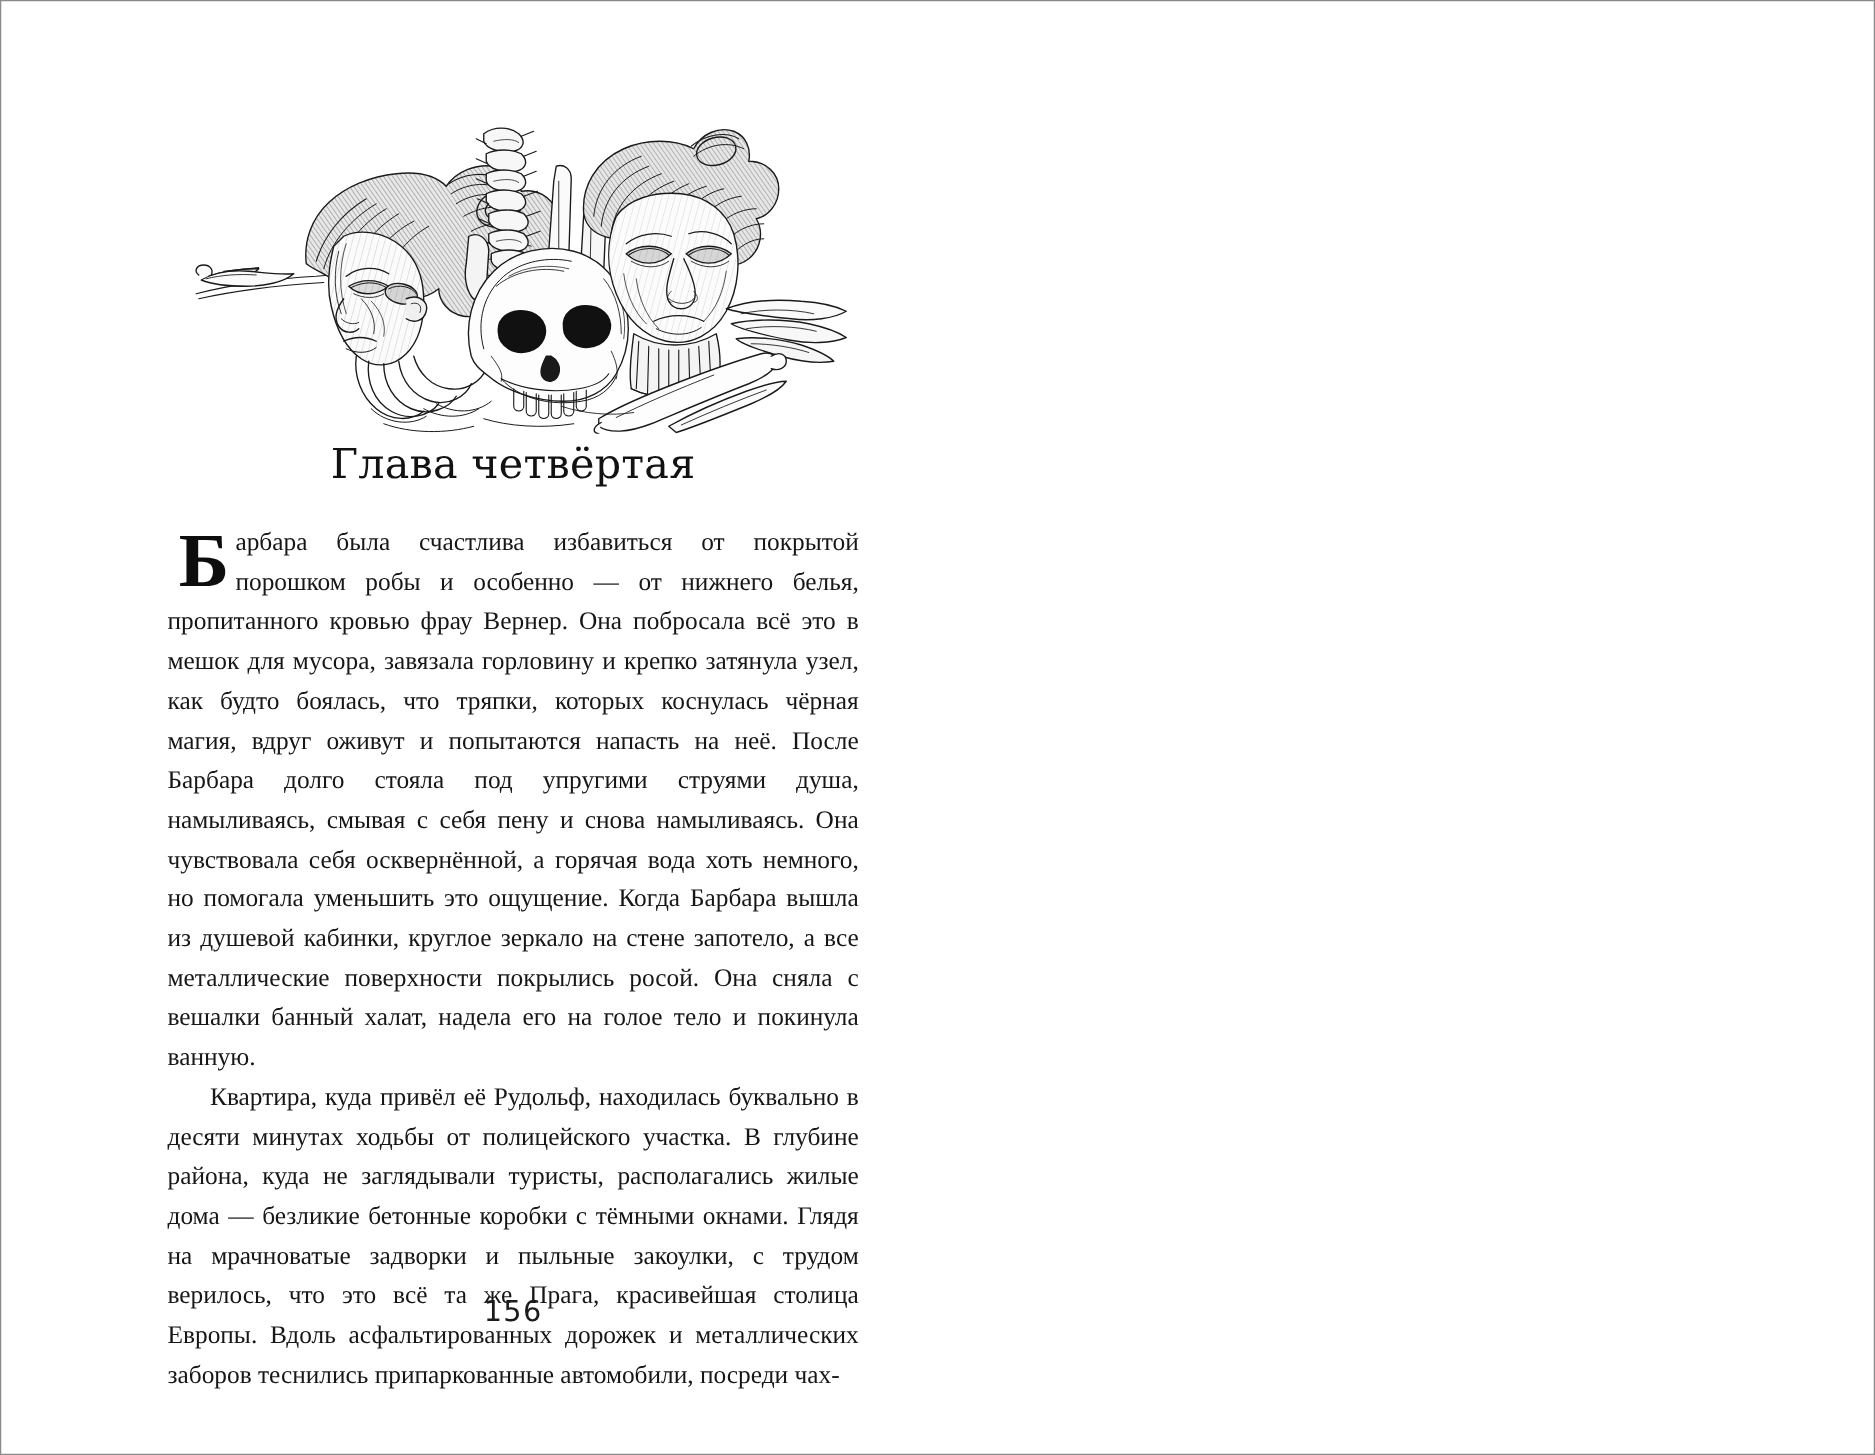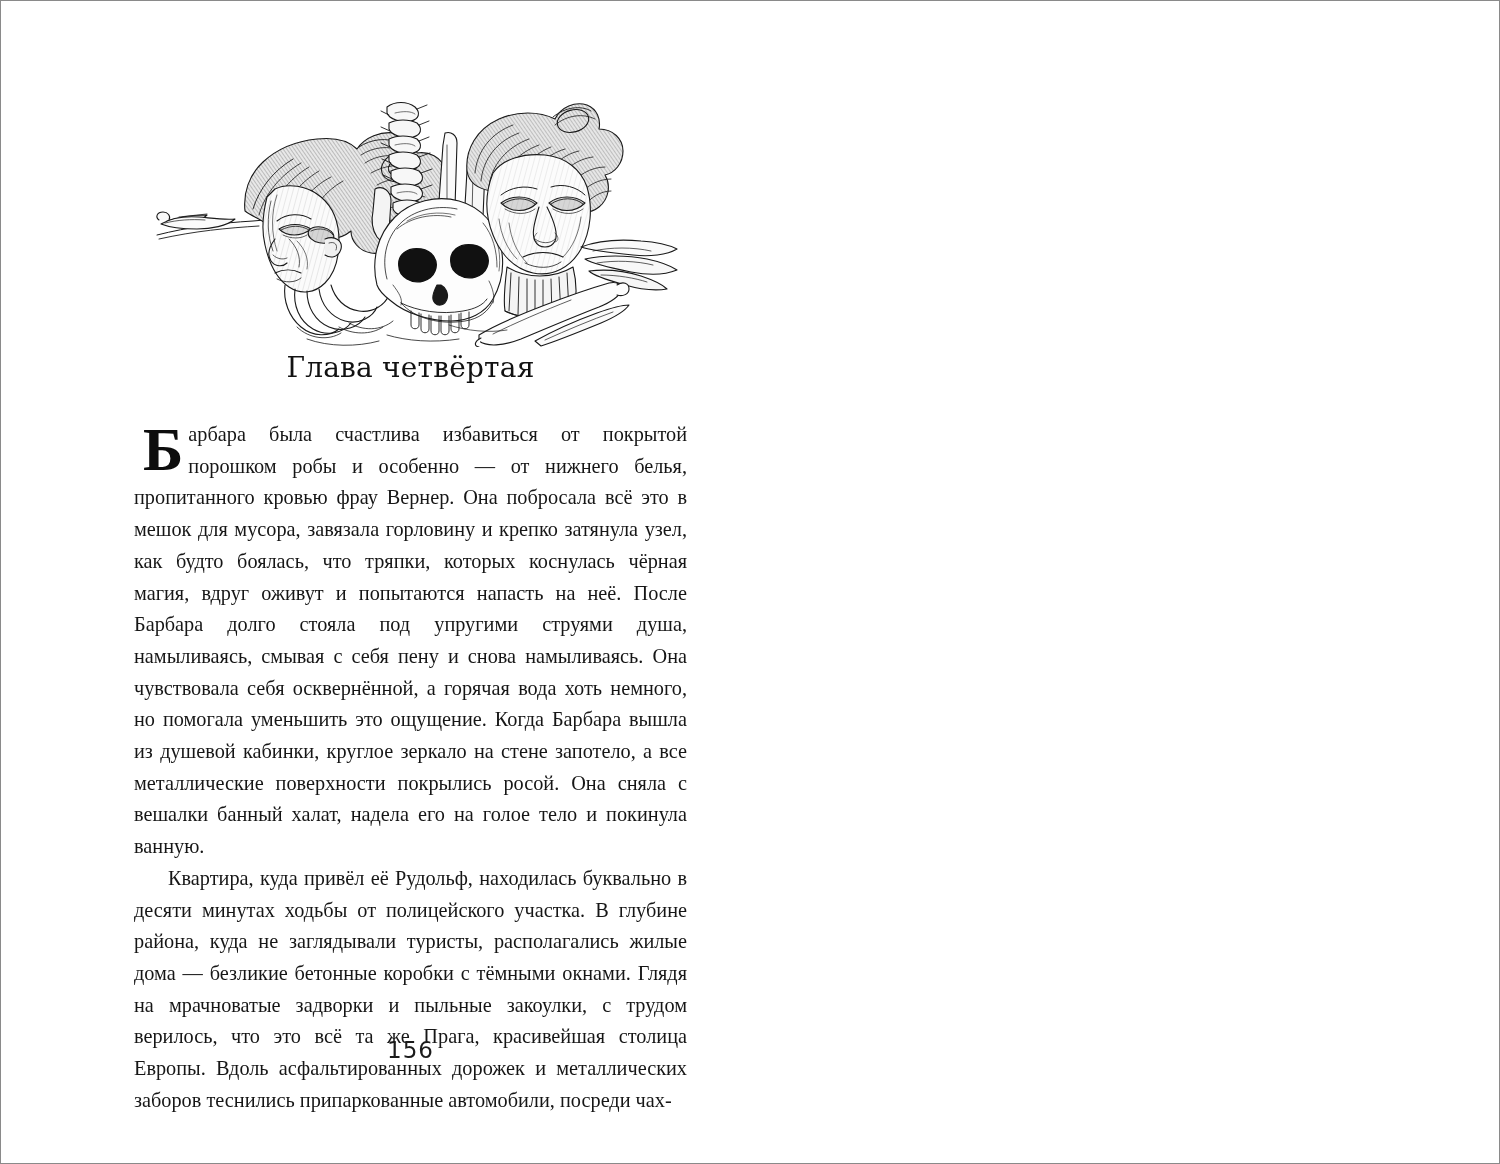--- a/index.html
+++ b/index.html
@@ -44,21 +44,21 @@
   .illustration svg { display: block; width: 100%; height: 100%; }
 
   
   .chapter-title {
     position: absolute;
     left: 133px;
     top: 352px;
     width: 553px;
     text-align: center;
     font-family: "DejaVu Serif", "Liberation Serif", serif;
-    font-size: 28px;
+    font-size: 33px;
     font-weight: 400;
     letter-spacing: 0.2px;
     color: #121212;
     line-height: 1.1;
   }
 
   
   .body-text {
     position: absolute;
     left: 133px;

